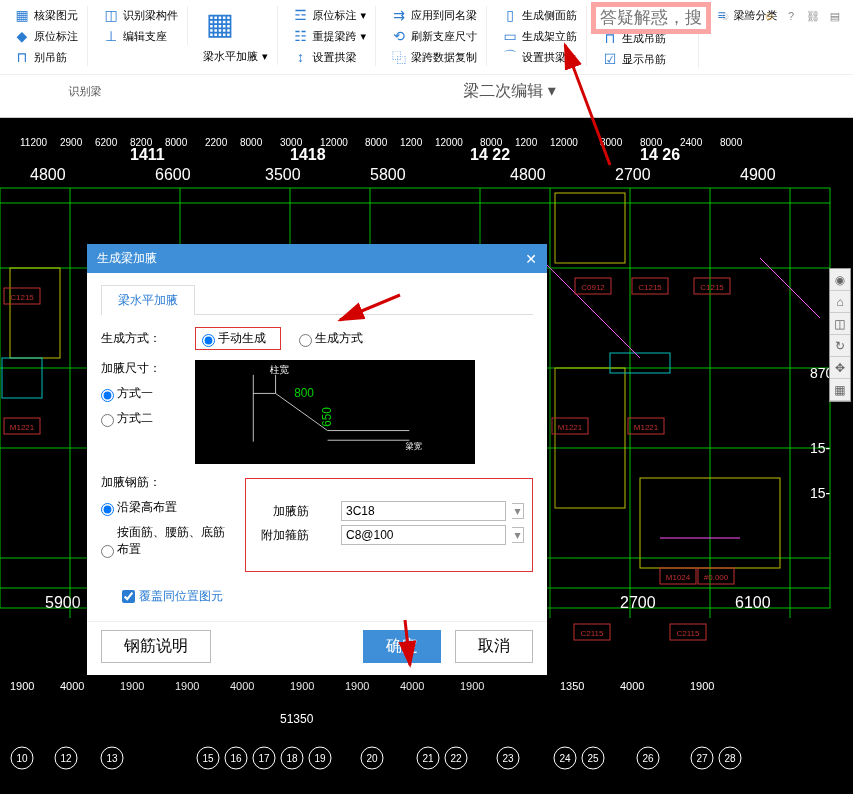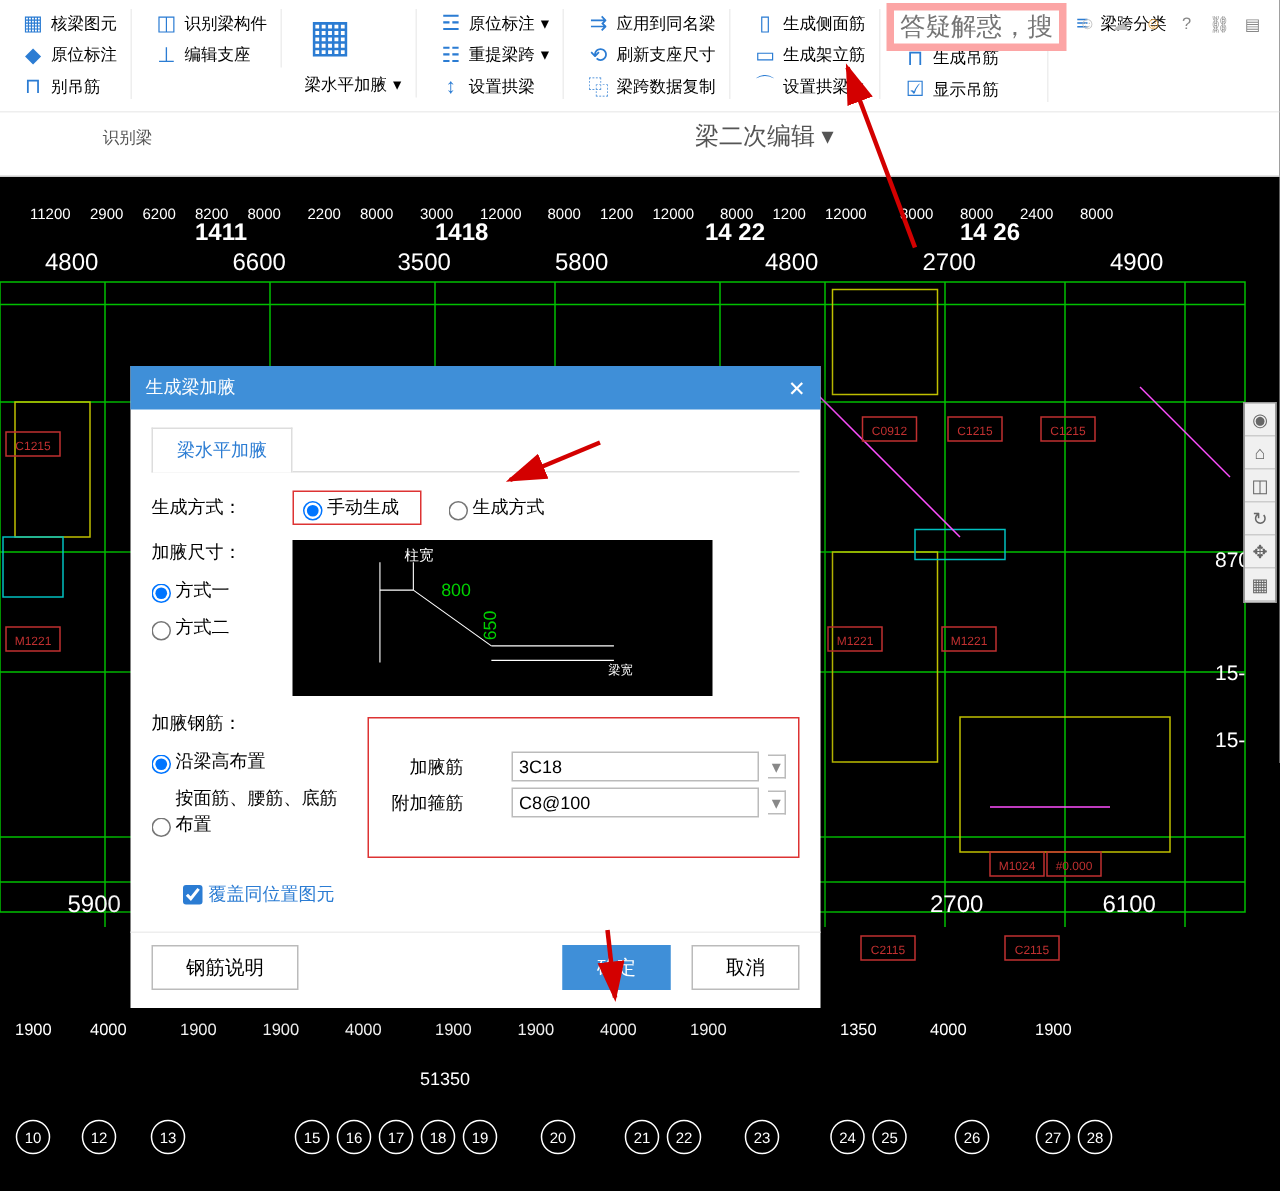--- a/index.html
+++ b/index.html
@@ -40,21 +40,21 @@
   .diagram-box { background: #000; width: 280px; height: 104px; margin-left: 0px; position: relative; }
   .diagram-box svg { width: 100%; height: 100%; }
   .table-box { border: 1px solid #d33; padding: 22px 8px; margin-top: 4px; }
   .table-row { display: flex; align-items: center; gap: 6px; margin-bottom: 4px; }
   .table-row .lbl { width: 55px; text-align: right; font-size: 12px; }
   .table-row input { flex: 1; border: 1px solid #bbb; font-size: 12px; padding: 2px 4px; margin-left: 26px; }
   .table-row .dd { width: 12px; text-align: center; color: #888; cursor: pointer; border: 1px solid #bbb; border-left: none; }
   .checkbox-row { display: flex; align-items: center; gap: 4px; margin: 16px 0 10px 0; font-size: 12px; color: #2b7cd3; padding-left: 21px; }
   .checkbox-row input { accent-color: #2b7cd3; }
   .dialog-footer { display: flex; justify-content: space-between; align-items: center; padding: 8px 14px 12px 14px; border-top: 1px solid #eee; }
-  .btn { border: 1px solid #bbb; background: #fff; padding: 5px 22px; font-size: 13px; cursor: pointer; }
+  .btn { border: 1px solid #bbb; background: #fff; padding: 5px 22px; font-size: 16px; cursor: pointer; }
   .btn-primary { background: #3f8fd8; border-color: #3f8fd8; color: #fff; }
   .footer-right { display: flex; gap: 14px; }
 
   
   .arrow { position: absolute; z-index: 200; pointer-events: none; }
 </style>
 </head>
 <body>
 
 <div class="ribbon">

